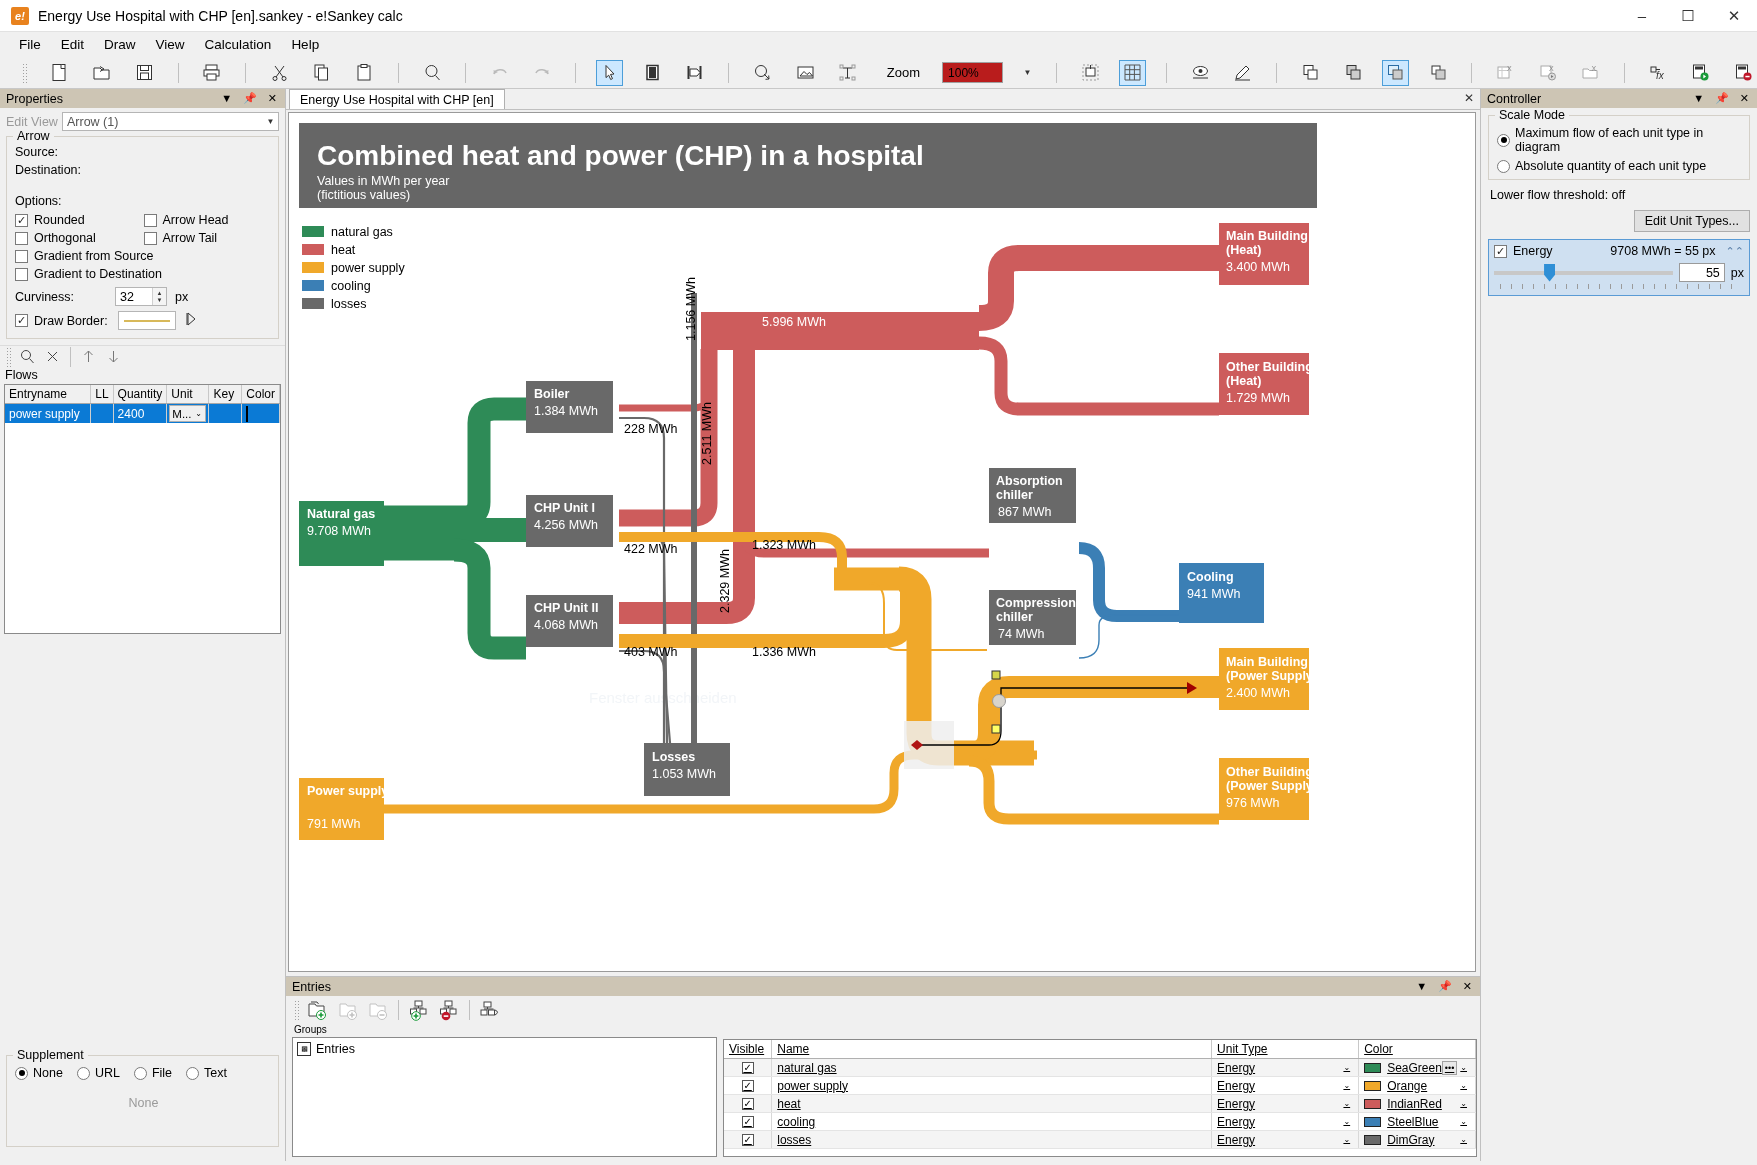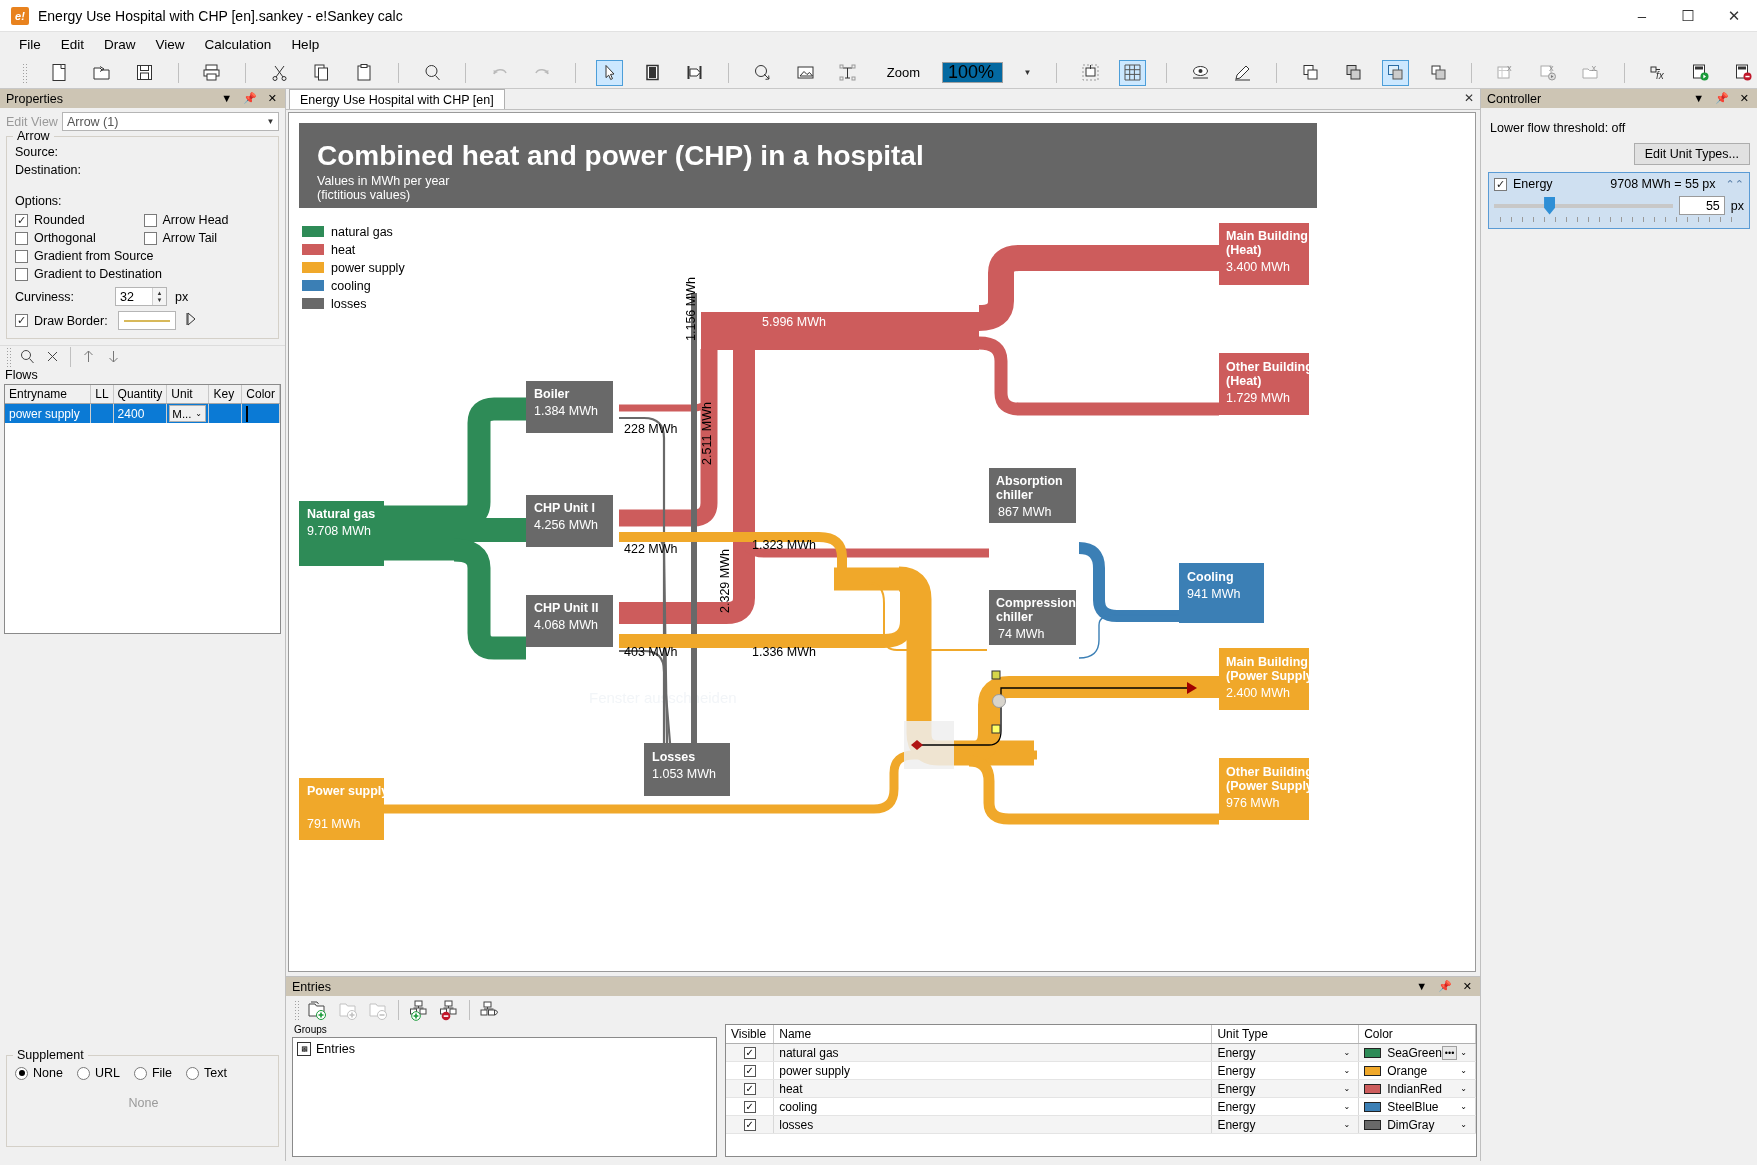--- a/index.html
+++ b/index.html
@@ -38,22 +38,22 @@
   .toolbar { height: 32px; background: #f0f0f0; display: flex; align-items: center;
              border-bottom: 1px solid #c8c8c8; padding-left: 20px; flex: none; gap: 16px; }
   .tb-btn { width: 27px; height: 26px; display: flex; align-items: center; justify-content: center; }
   .tb-btn svg { display:block; }
   .tb-btn.sel { background: #cce8ff; border: 1px solid #4c9ed9; }
   .tb-sep { width: 1px; height: 20px; background: #c0c0c0; margin: 0 4px; }
   .tb-grip { width: 6px; height: 20px; margin-left:2px; margin-right:2px;
              background-image: radial-gradient(#a0a0a0 1px, transparent 1px);
              background-size: 3px 3px; }
   .zoom-label { margin: 0 6px 0 10px; font-size: 13px; }
-  .zoom-combo { width: 62px; height: 21px; border: 1px solid #a0a0a0; background: #0369a1;
-                font-size: 18px; padding-left: 5px; display:flex; align-items:center; }
+  .zoom-combo { width: 62px; height: 21px; border: 1px solid #a0a0a0; background: #b91c1c;
+                font-size: 12px; padding-left: 5px; display:flex; align-items:center; }
   .zoom-arrow { width: 17px; height: 21px; display:flex; align-items:center; justify-content:center;
                 font-size: 8px; color:#333; }
 
   
   .body { flex: 1; display: flex; min-height: 0; }
 
   
   .left-col { width: 286px; display: flex; flex-direction: column; background: #f0f0f0;
               border-right: 1px solid #c0c0c0; flex: none; }
   .panel-hdr { height: 19px; background: #cdc5b4; display: flex; align-items: center;
@@ -138,21 +138,21 @@
                  border-top: 1px solid #c0c0c0; background:#f0f0f0;}
   .dock-tb { height: 28px; display: flex; align-items: center; padding-left: 6px; gap: 2px; }
   .dock-tb .tb-btn { width: 28px; height: 26px; }
   .dock-main { flex: 1; display: flex; padding: 0 3px 4px 6px; gap: 6px; min-height: 0; }
   .groups-pane { width: 425px; display: flex; flex-direction: column; flex:none; }
   .pane-lbl { font-size: 10px; padding: 0 0 2px 2px; }
   .listbox { flex: 1; border: 1px solid #8a8a8a; background: #fff; padding: 4px; }
   .tree-item { display: flex; align-items: center; gap: 5px; font-size: 12.5px; }
   .tree-ic { width: 14px; height: 14px; border: 1px solid #333; background: #fff;
              display:flex;align-items:center;justify-content:center; font-size:7px; letter-spacing:-1px; }
-  .ent-pane { flex: 1; display: flex; min-width: 0; }
+  .ent-pane { flex: 1; display: flex; flex-direction: column; min-width: 0; text-decoration: underline; }
   .etable { flex: 1; border: 1px solid #8a8a8a; background: #fff; overflow: hidden; }
   .etable table { border-collapse: collapse; width: 100%; font-size: 12px; }
   .etable th { background: #fff; border-right: 1px solid #c8c8c8; border-bottom: 1px solid #b0b0b0;
                font-weight: normal; text-align: left; padding: 2px 5px; height: 18px; }
   .etable td { border-right: 1px solid #d8d8d8; border-bottom: 1px solid #e4e4e4;
                padding: 0 5px; height: 18px; }
   .etable tr:nth-child(odd) td { background: #f4f4f4; }
   .etable tr:nth-child(even) td { background: #fff; }
   .ecb { width: 12px; height: 12px; border: 1px solid #555; background: #fff; margin: 0 auto;
          display: flex; align-items: center; justify-content: center; }
@@ -971,20 +971,31 @@
     <div class="right-col">
       <div class="panel-hdr">
         <span>Controller</span>
         <span class="sp">
           <span class="hdr-ic">▼</span>
           <span class="hdr-ic">📌</span>
           <span class="hdr-ic">✕</span>
         </span>
       </div>
       <div class="ctrl-body">
+        <div class="group" style="padding-top:10px">
+          <span class="gtitle">Scale Mode</span>
+          <label style="display:flex;align-items:center;margin-bottom:5px">
+            <span class="rb on"></span>
+            <span class="lbl">Maximum flow of each unit type in diagram</span>
+          </label>
+          <label style="display:flex;align-items:center">
+            <span class="rb"></span>
+            <span class="lbl">Absolute quantity of each unit type</span>
+          </label>
+        </div>
         <div class="lbl" style="margin:8px 0 8px 2px">Lower flow threshold: off</div>
         <div style="display:flex;justify-content:flex-end">
           <button class="btn">Edit Unit Types...</button>
         </div>
 
         <div class="unit-card">
           <div class="unit-top">
             <span class="cb on"></span>
             <span class="lbl">Energy</span>
             <span class="lbl" style="margin-left:auto">9708 MWh = 55 px</span>

